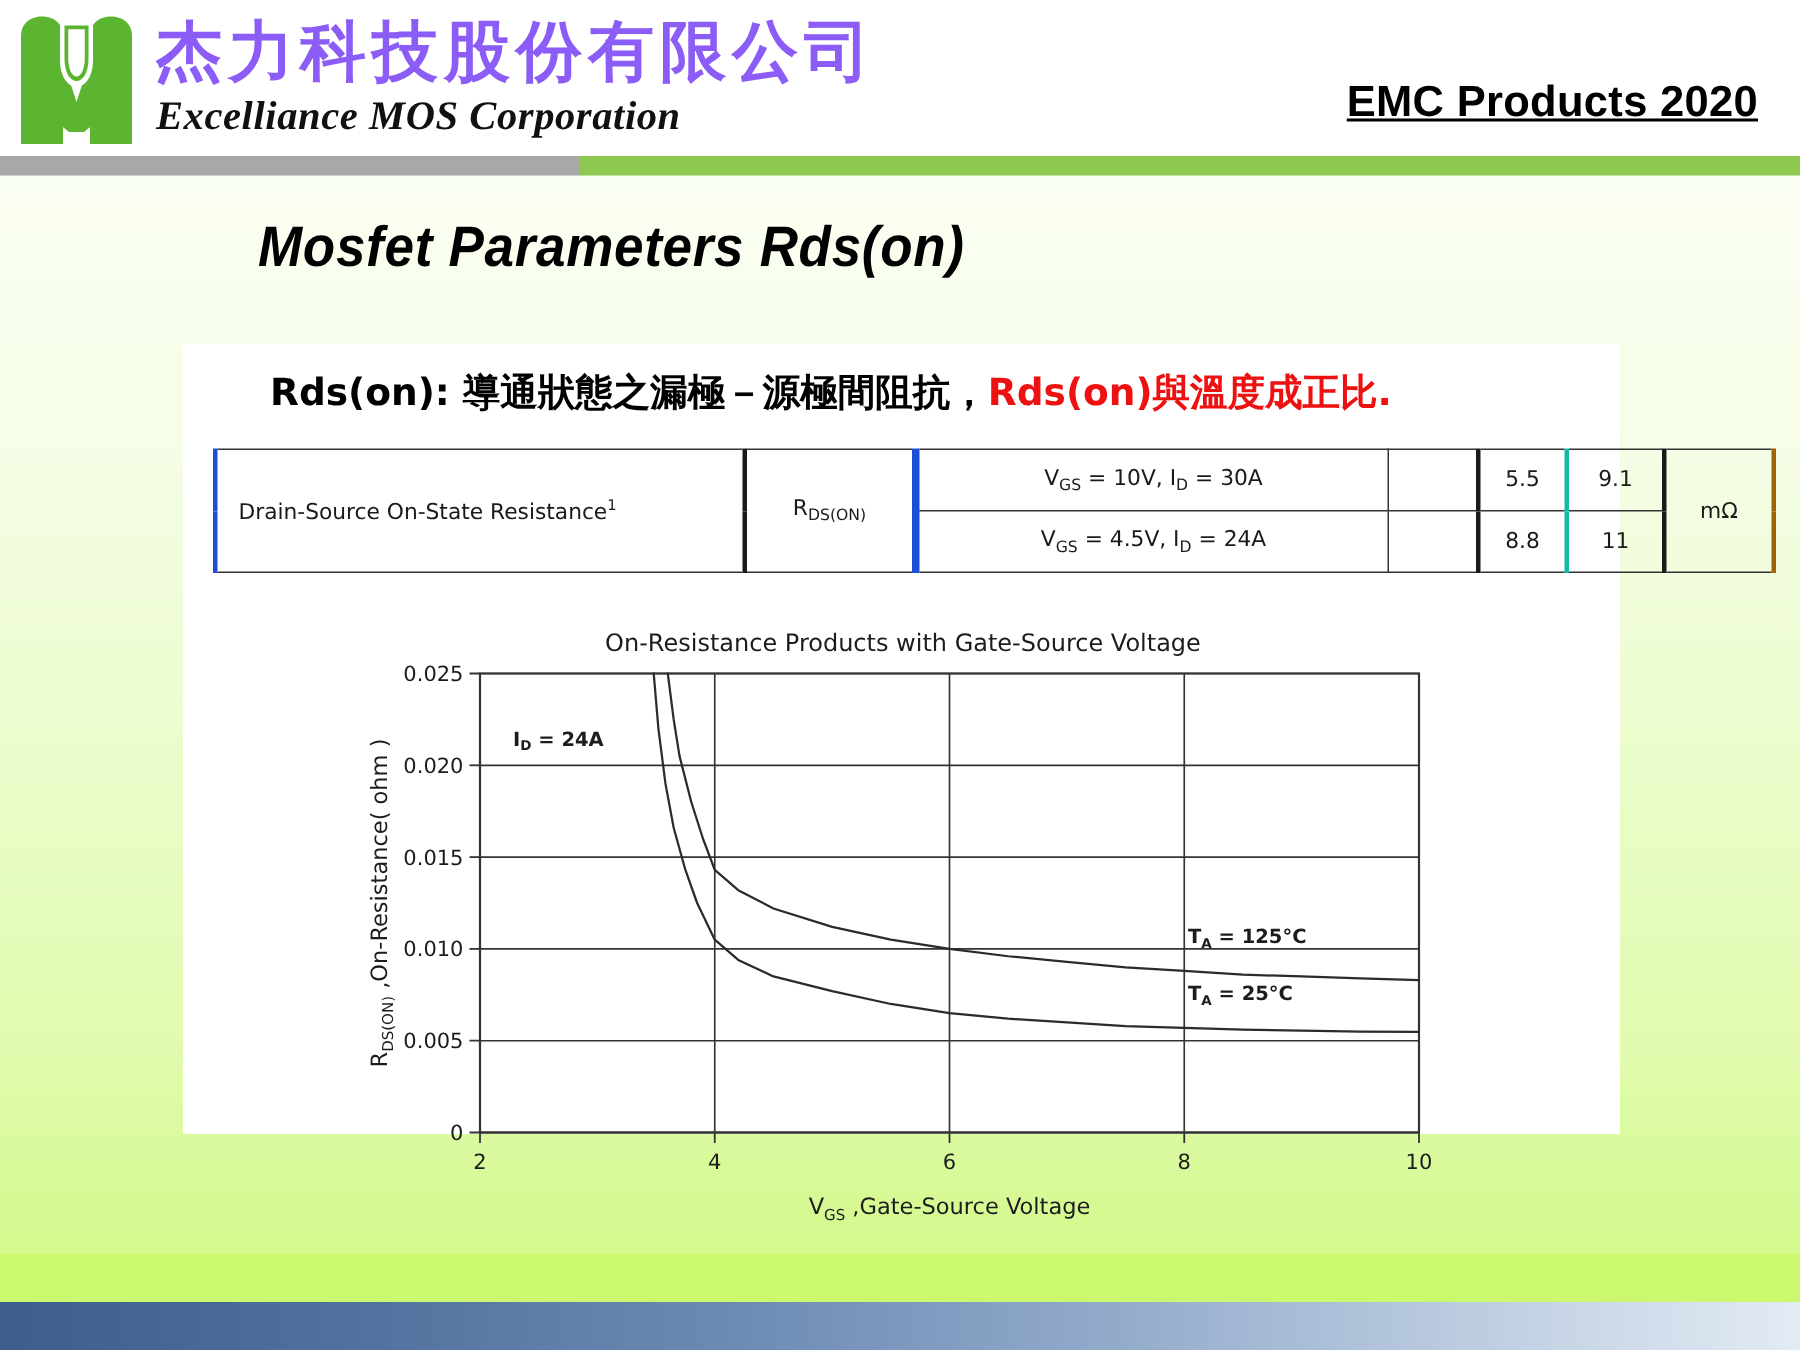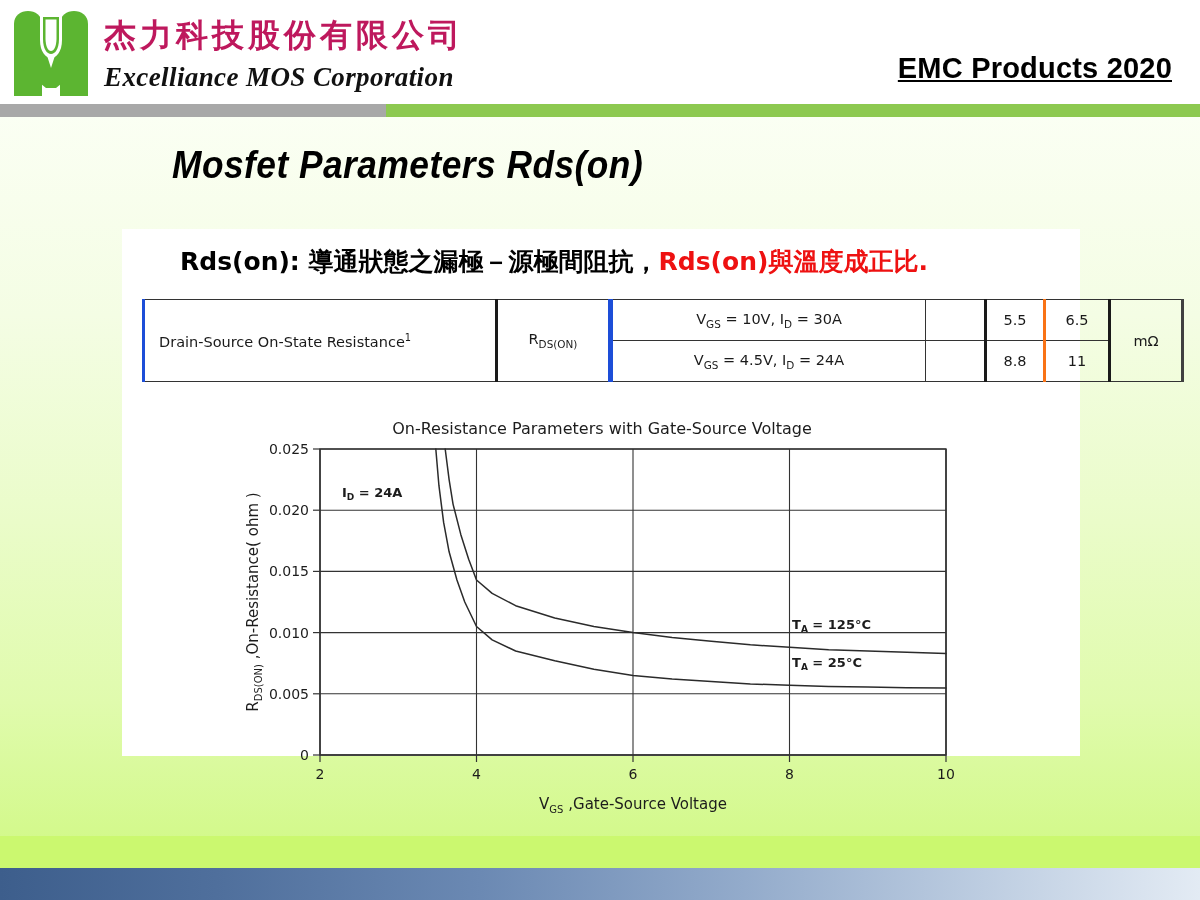--- a/index.html
+++ b/index.html
@@ -34,24 +34,24 @@
     position: absolute;
     left: 12px; top: 10px;
     width: 78px; height: 88px;
   }
   .brand-block {
     position: absolute;
     left: 104px; top: 12px;
   }
   .brand-cn {
     font-family: "DejaVu Serif", serif;
-    font-size: 32px;
+    font-size: 44px;
     font-weight: 700;
     letter-spacing: 4px;
-    color: #be185d;
+    color: #8b5cf6;
     line-height: 46px;
     white-space: nowrap;
   }
   .brand-en {
     font-family: "Liberation Serif", serif;
     font-size: 27px;
     font-style: italic;
     font-weight: 700;
     color: #111111;
     line-height: 38px;
@@ -139,23 +139,23 @@
   .ds-table td.param {
     text-align: left;
     padding-left: 14px;
     border-left: 3px solid #1d4ed8;
     border-right: 3px solid #1a1a1a;
   }
   .ds-table td.sym {
     border-right: 5px solid #1d4ed8;
   }
   .ds-table td.blank-col { border-left: 1px solid #333; border-right: 3px solid #1a1a1a; }
-  .ds-table td.numA { border-right: 3px solid #f97316; }
+  .ds-table td.numA { border-right: 3px solid #14b8a6; }
   .ds-table td.numB { border-right: 3px solid #1a1a1a; }
-  .ds-table td.unit { border-right: 3px solid #404040; }
+  .ds-table td.unit { border-right: 3px solid #a16207; }
   sub { font-size: 0.72em; }
   sup { font-size: 0.68em; }
 
   
   .chart-wrap {
     position: absolute;
     left: 110px; top: 190px;
     width: 740px; height: 400px;
   }
   .chart-title {
@@ -232,36 +232,36 @@
           <span>Drain-Source On-State Resistance</span><sup>1</sup>
         </td>
         <td class="sym" rowspan="2" style="width:98px">
           <span>R</span><sub>DS(ON)</sub>
         </td>
         <td class="thick-l" style="width:300px">
           <span>V</span><sub>GS</sub><span> = 10V, I</span><sub>D</sub><span> = 30A</span>
         </td>
         <td class="blank-col" style="width:46px"></td>
         <td class="numA" style="width:44px">5.5</td>
-        <td class="numB" style="width:50px">6.5</td>
+        <td class="numB" style="width:50px">9.1</td>
         <td class="unit" rowspan="2" style="width:58px">mΩ</td>
       </tr>
       <tr>
         <td class="thick-l">
           <span>V</span><sub>GS</sub><span> = 4.5V, I</span><sub>D</sub><span> = 24A</span>
         </td>
         <td class="blank-col"></td>
         <td class="numA">8.8</td>
         <td class="numB">11</td>
       </tr>
     </tbody>
       </table>
 
     <div class="chart-wrap">
-      <div class="chart-title">On-Resistance Parameters with Gate-Source Voltage</div>
+      <div class="chart-title">On-Resistance Products with Gate-Source Voltage</div>
       <svg class="chart-svg" id="chart-svg" width="740" height="380" viewBox="0 0 740 380">
           <line x1="88" y1="318" x2="714" y2="318" stroke="#333" stroke-width="1.4"></line>
           <line x1="88" y1="256.8" x2="714" y2="256.8" stroke="#333" stroke-width="1.1"></line>
           <line x1="88" y1="195.60000000000002" x2="714" y2="195.60000000000002" stroke="#333" stroke-width="1.1"></line>
           <line x1="88" y1="134.4" x2="714" y2="134.4" stroke="#333" stroke-width="1.1"></line>
           <line x1="88" y1="73.20000000000002" x2="714" y2="73.20000000000002" stroke="#333" stroke-width="1.1"></line>
           <line x1="88" y1="12" x2="714" y2="12" stroke="#333" stroke-width="1.1"></line>
           <line x1="88" y1="12" x2="88" y2="318" stroke="#333" stroke-width="1.4"></line>
           <line x1="244.5" y1="12" x2="244.5" y2="318" stroke="#333" stroke-width="1.1"></line>
           <line x1="401" y1="12" x2="401" y2="318" stroke="#333" stroke-width="1.1"></line>

